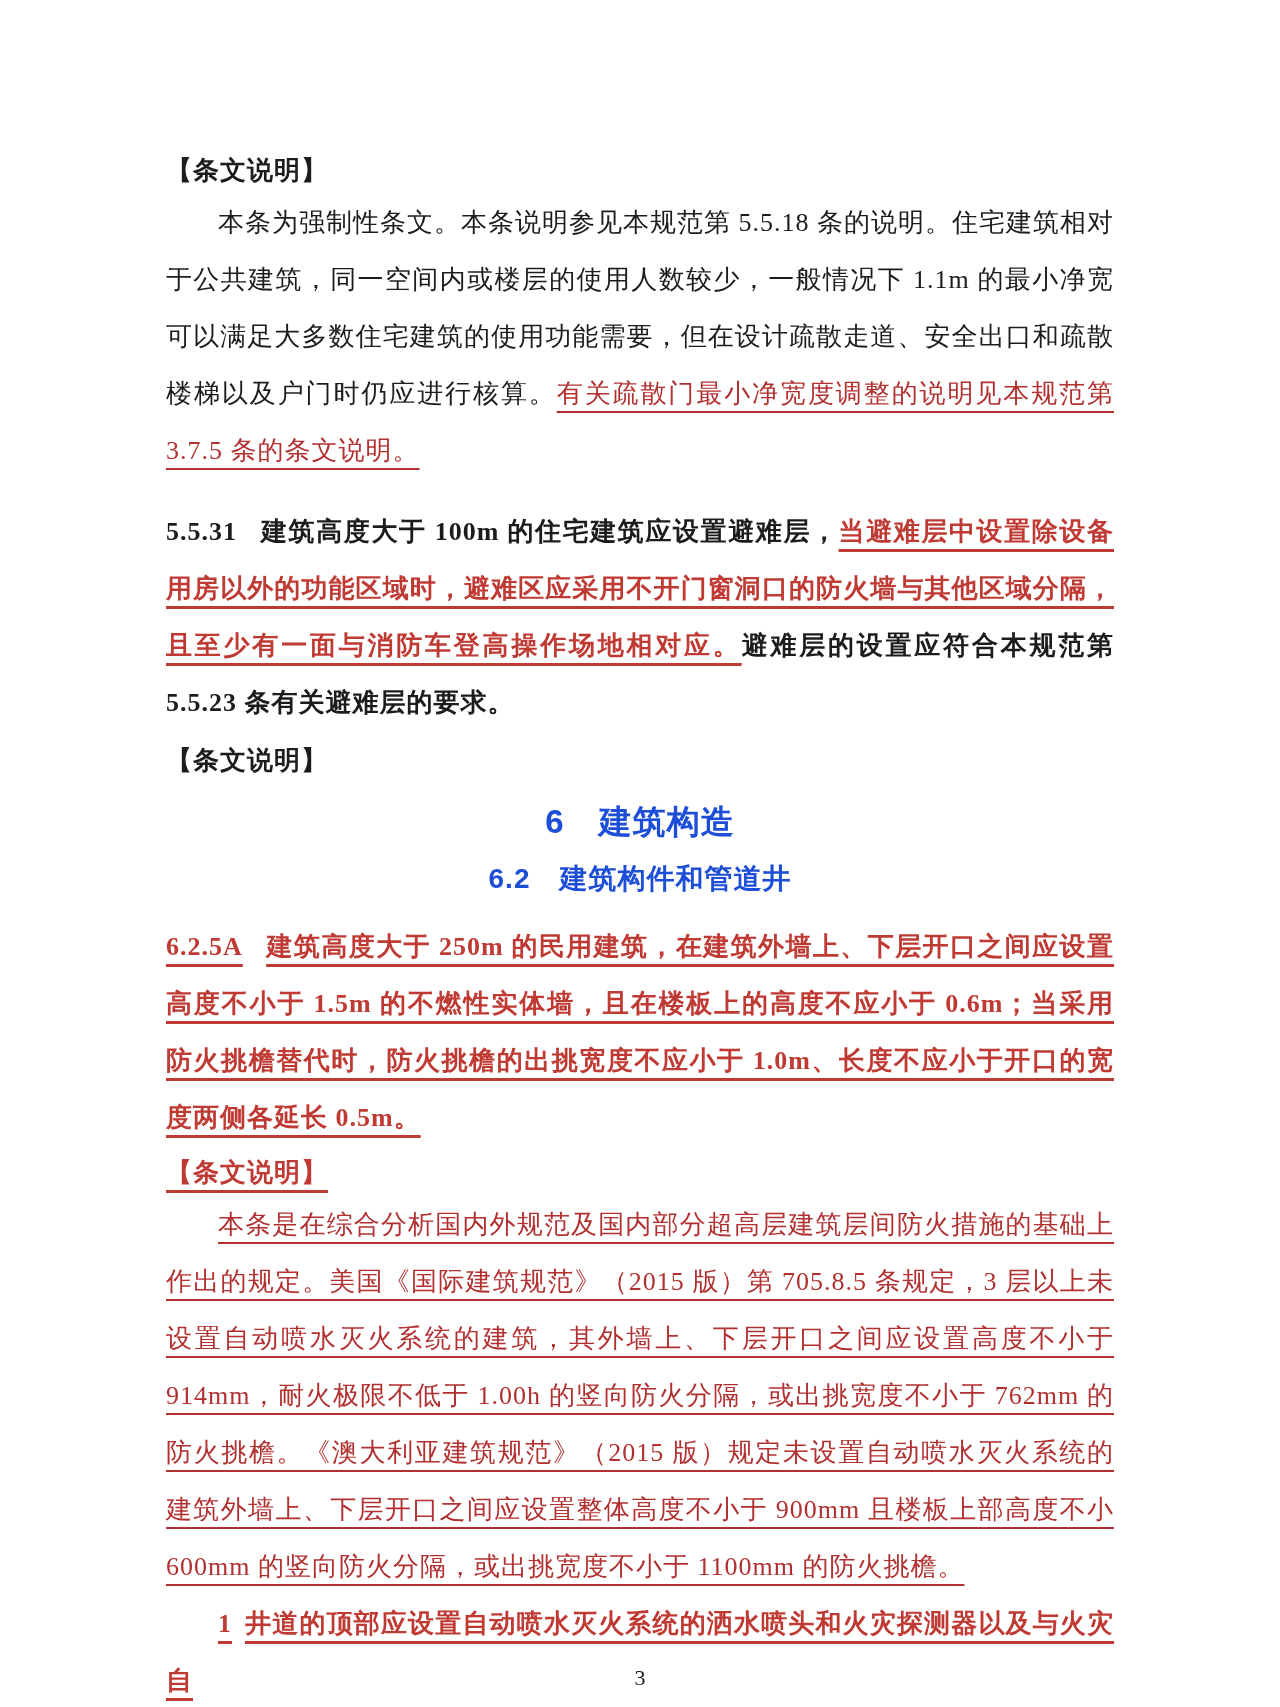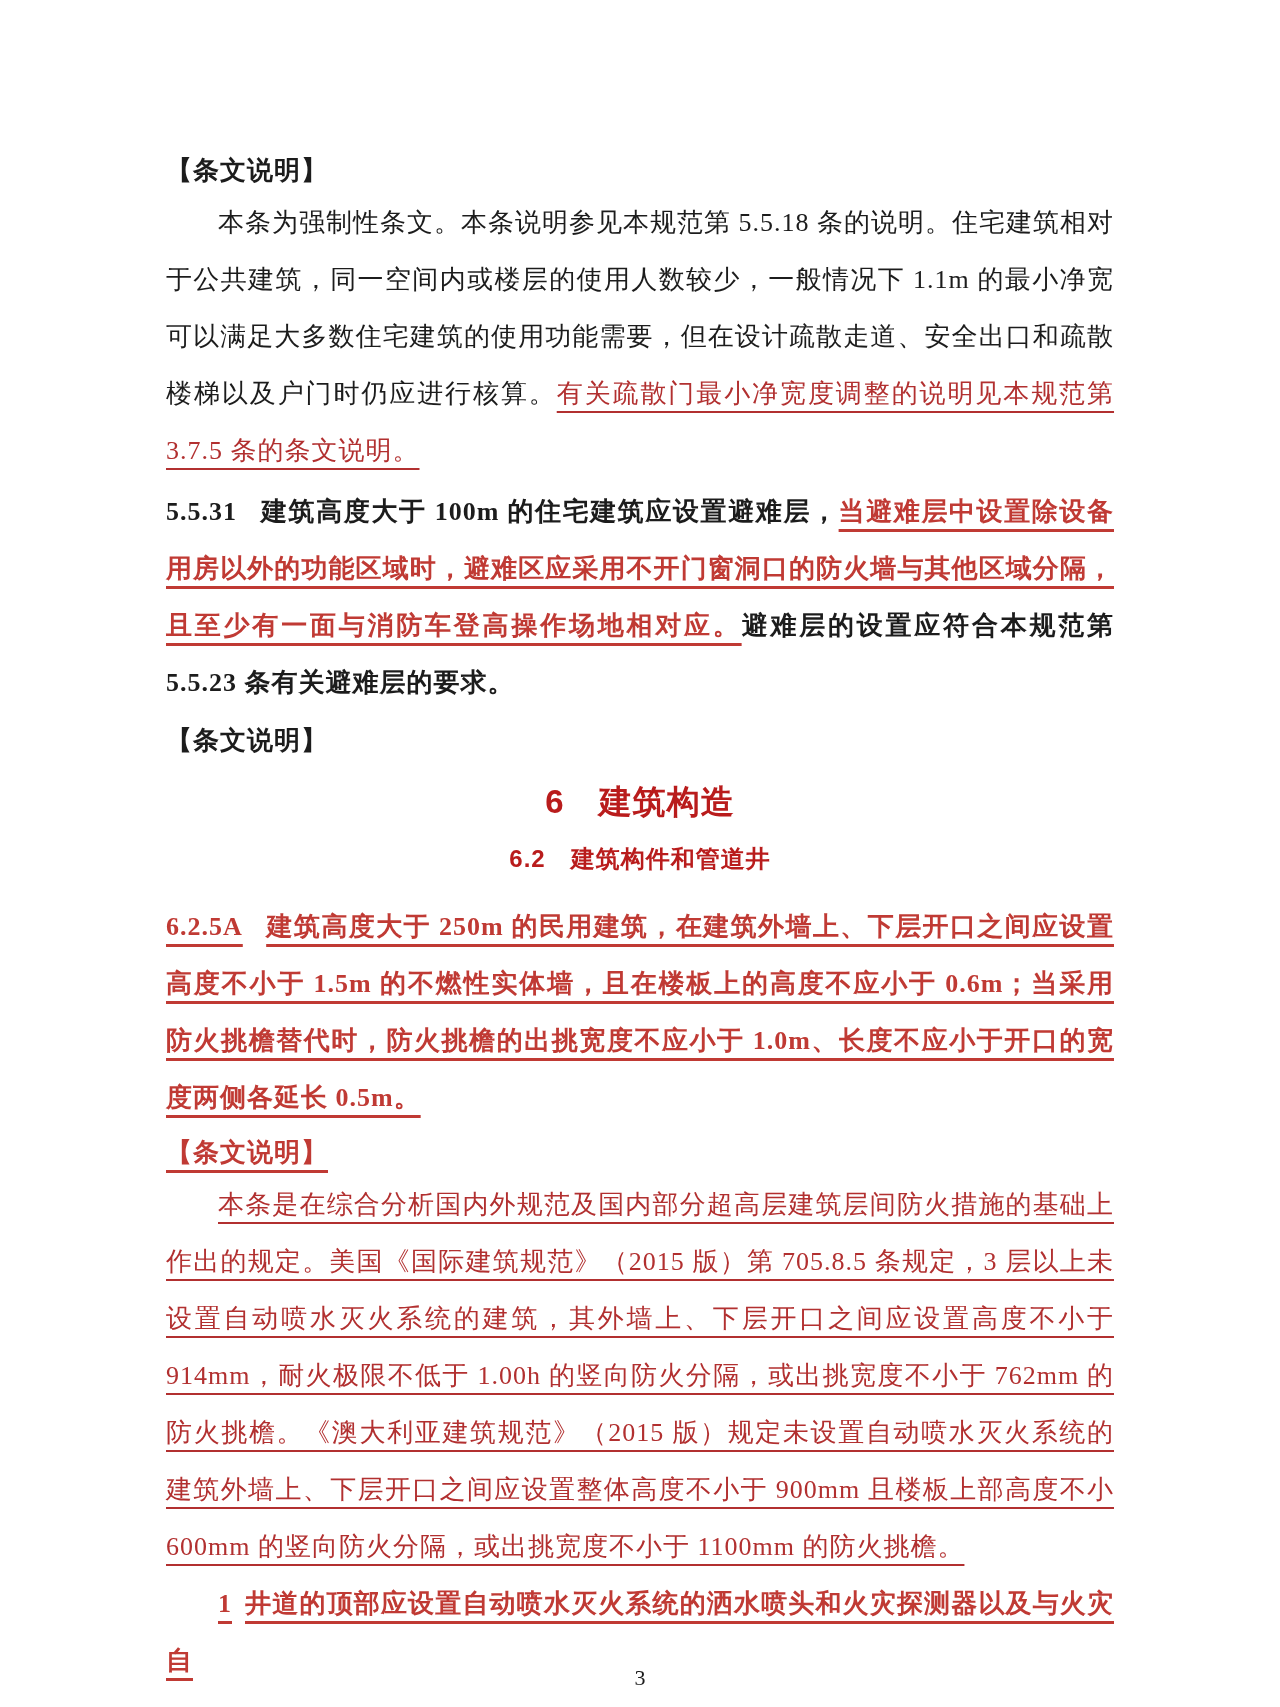--- a/index.html
+++ b/index.html
@@ -49,34 +49,34 @@
     text-decoration: underline;
     text-decoration-thickness: 2.5px;
     text-underline-offset: 9px;
   }
   .num-gap { margin-right: 0.9em; }
   .small-gap { margin-right: 0.5em; }
   h1, h2 {
     font-family: "Liberation Sans", "DejaVu Sans", sans-serif;
     text-align: center;
     font-weight: bold;
-    color: #b91c1c;
+    color: #1d4ed8;
     letter-spacing: 1px;
   }
   h1 {
     font-size: 33px;
     margin: 14px 0 10px 0;
     line-height: 48px;
   }
   h2 {
-    font-size: 24px;
+    font-size: 28px;
     margin: 6px 0 16px 0;
     line-height: 46px;
   }
-  .s5531 { margin-top: 4px; }
+  .s5531 { margin-top: 24px; }
   .label2 { margin-top: 7px; }
   .s625a { margin-top: 12px; }
   .label3 { margin-top: 4px; }
   .page-number {
     position: absolute;
     bottom: 16px;
     left: 0;
     width: 100%;
     text-align: center;
     font-size: 22px;

